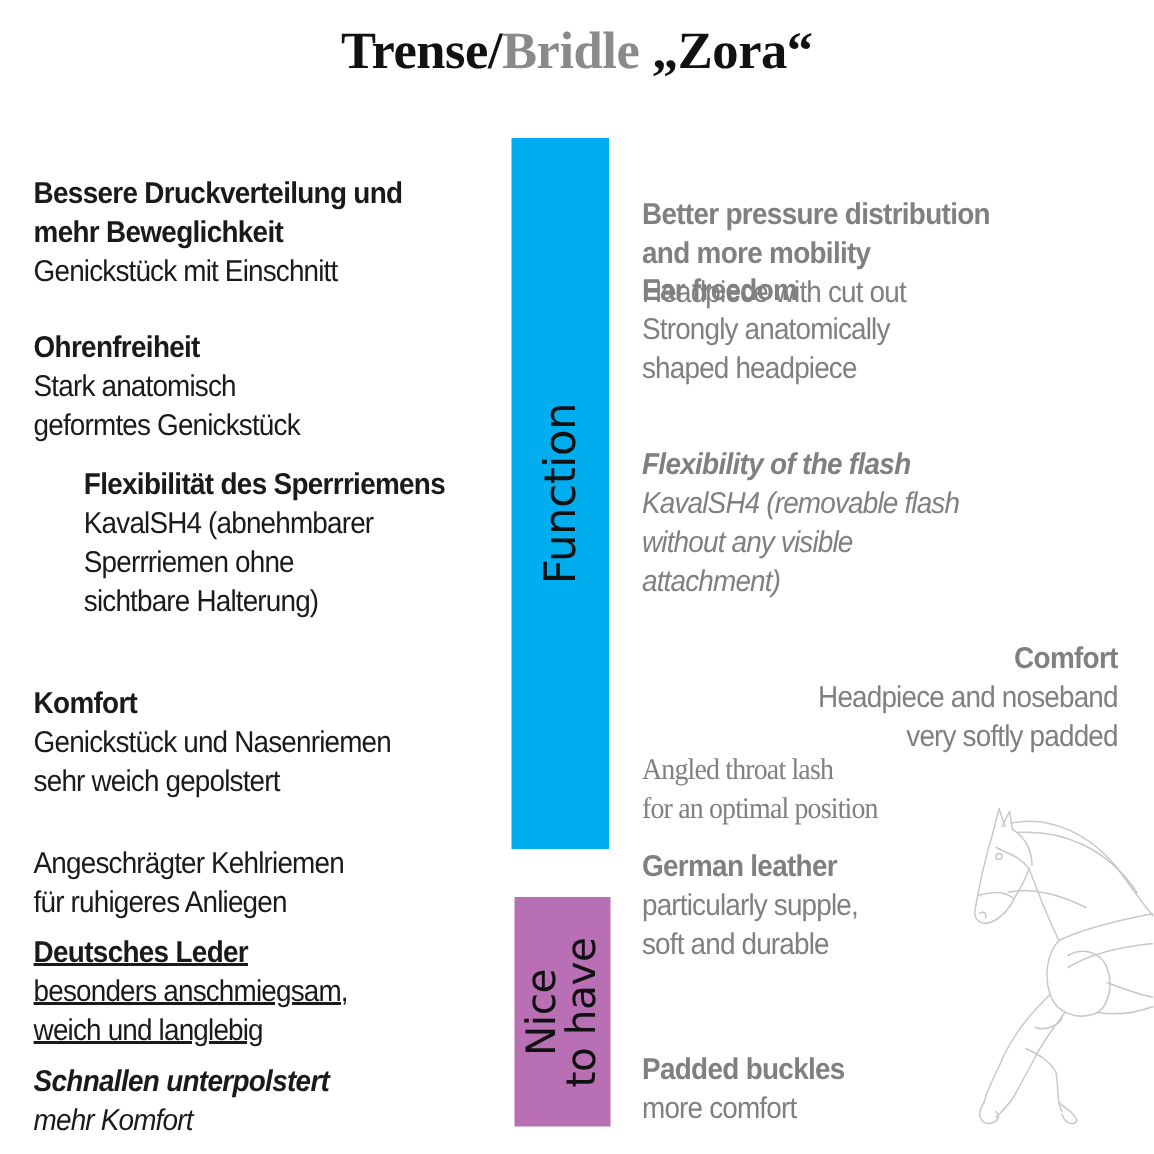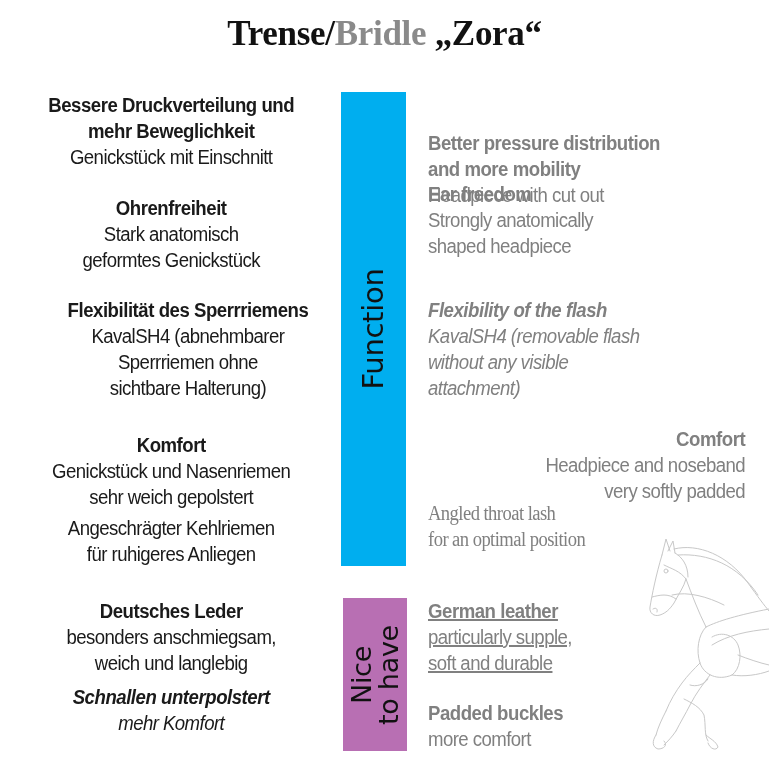--- a/index.html
+++ b/index.html
@@ -9,22 +9,23 @@
     .title {
       position: absolute; left: 0; top: 12px; width: 769px;
       text-align: center;
       font-family: "Liberation Serif", "DejaVu Serif", serif;
       font-weight: bold; font-size: 35px; line-height: 44px;
       color: #111111; letter-spacing: -0.3px;
     }
     .title .gray { color: #8a8a8a; }
 
     .col-left {
-      position: absolute; left: 0; width: 320px; text-align: center;
+      position: absolute; left: 0; width: 320px; text-align: left;
       color: #1a1a1a;
+      margin-top: 24px;
     }
     .col-right {
       position: absolute; left: 428px; width: 341px; text-align: left;
       color: #808080;
     }
     .line {
       display: block; font-size: 20px; line-height: 26px; white-space: nowrap;
       letter-spacing: -0.6px;
       transform-origin: right center;
     }
@@ -57,36 +58,36 @@
 <div class="col-left" style="top:92px;">
   <span class="line b">Bessere Druckverteilung und</span>
   <span class="line b">mehr Beweglichkeit</span>
   <span class="line">Genickstück mit Einschnitt</span>
 </div>
 <div class="col-left" style="top:195px;">
   <span class="line b">Ohrenfreiheit</span>
   <span class="line">Stark anatomisch</span>
   <span class="line">geformtes Genickstück</span>
 </div>
-<div class="col-left" style="top:297px;padding-left:36px;">
+<div class="col-left" style="top:286px;padding-left:36px;">
   <span class="line b">Flexibilität des Sperrriemens</span>
   <span class="line">KavalSH4 (abnehmbarer</span>
   <span class="line">Sperrriemen ohne</span>
   <span class="line">sichtbare Halterung)</span>
 </div>
 <div class="col-left" style="top:432px;">
   <span class="line b">Komfort</span>
   <span class="line">Genickstück und Nasenriemen</span>
   <span class="line">sehr weich gepolstert</span>
 </div>
-<div class="col-left" style="top:515px;">
+<div class="col-left" style="top:539px;">
   <span class="line">Angeschrägter Kehlriemen</span>
   <span class="line">für ruhigeres Anliegen</span>
 </div>
-<div class="col-left" style="top:598px;">
+<div class="col-left" style="top:598px;text-decoration:underline;">
   <span class="line b">Deutsches Leder</span>
   <span class="line">besonders anschmiegsam,</span>
   <span class="line">weich und langlebig</span>
 </div>
 <div class="col-left" style="top:684px;font-style:italic;">
   <span class="line b">Schnallen unterpolstert</span>
   <span class="line">mehr Komfort</span>
 </div>
 
 <div class="bar bar-function">
@@ -117,21 +118,21 @@
 </div>
 <div class="col-right" style="top:426px;text-align:right;">
   <span class="line b">Comfort</span>
   <span class="line">Headpiece and noseband</span>
   <span class="line">very softly padded</span>
 </div>
 <div class="col-right" style="top:500px;font-family:Liberation Serif, serif;">
   <span class="line">Angled throat lash</span>
   <span class="line">for an optimal position</span>
 </div>
-<div class="col-right" style="top:598px;text-decoration:underline;">
+<div class="col-right" style="top:565px;">
   <span class="line b">German leather</span>
   <span class="line">particularly supple,</span>
   <span class="line">soft and durable</span>
 </div>
 <div class="col-right" style="top:700px;">
   <span class="line b">Padded buckles</span>
   <span class="line">more comfort</span>
 </div>
 
 <svg class="horse" viewBox="0 0 121 225" fill="none" stroke="#c8c8c8" stroke-width="1" stroke-linecap="round" stroke-linejoin="round">

